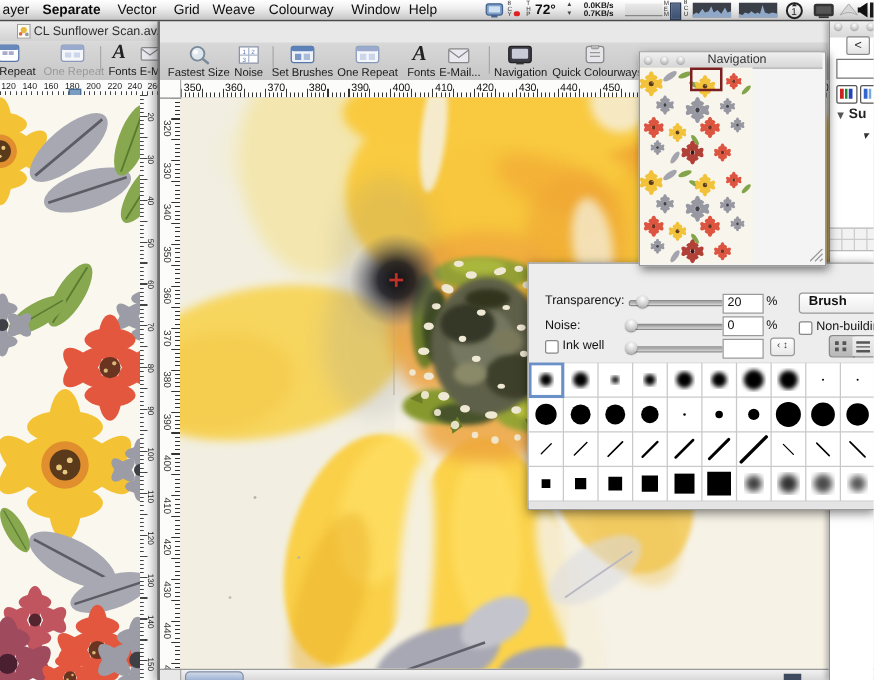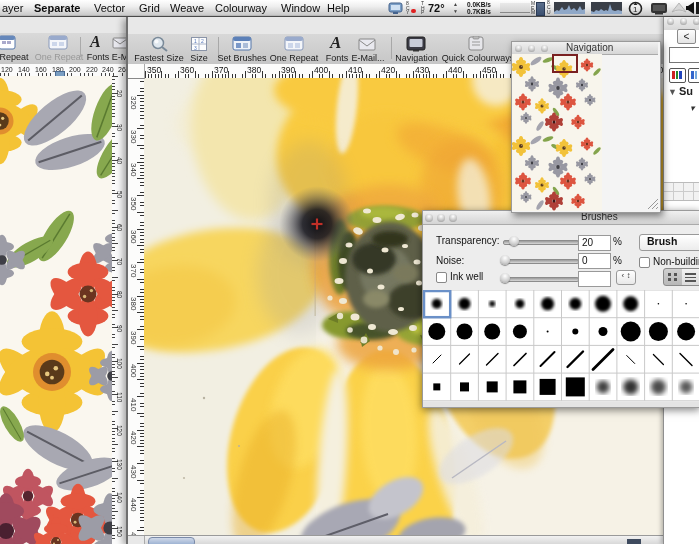--- a/index.html
+++ b/index.html
@@ -91,20 +91,29 @@
       <rect x="5" y="11" width="8" height="1.5" fill="#333"></rect>
     </svg>
     <svg class="abs" style="left:671px;top:3px;" width="16" height="10" viewBox="0 0 16 10">
       <path d="M1,9 L8,0 L15,9 Q8,5 1,9Z" fill="#d8d8d8" stroke="#aaa" stroke-width="0.8"></path>
     </svg>
     <span class="abs" style="left:696px;top:2px;width:3px;height:12px;background:#1a1a1a;"></span>
       <svg class="abs" style="left:686px;top:2px;" width="10" height="12" viewBox="0 0 10 12">
       <path d="M8,0 L8,12 L2,8 H0 V4 H2Z" fill="#111"></path>
     </svg>
   </div>
+  <div id="bgtitle" class="abs">
+      <span class="t">CL Sunflower Scan.av.</span>
+  <svg class="abs" style="left:13px;top:2px;" width="12" height="12" viewBox="0 0 12 12">
+        <rect x="1" y="0.5" width="10" height="11" fill="#fdfdf8" stroke="#999" stroke-width="0.8"></rect>
+        <circle cx="6" cy="5" r="2.5" fill="#e8b93c"></circle>
+        <circle cx="3.5" cy="8" r="1.5" fill="#d86a4a"></circle>
+        <circle cx="8.5" cy="8.5" r="1.5" fill="#9a9aa4"></circle>
+      </svg>
+    </div>
   <div id="bgtool" class="abs">
     <svg class="abs" style="left:0px;top:2px;" width="16" height="16" viewBox="2 0 16 16">
         <rect x="1" y="1" width="16" height="13" rx="2" fill="#fff" stroke="#5577aa"></rect>
         <rect x="1" y="1" width="16" height="4" rx="2" fill="#6688bb"></rect>
         <rect x="4" y="6" width="4" height="3" fill="#aac"></rect>
         <rect x="9" y="6" width="4" height="3" fill="#aac"></rect>
       </svg>
     <span class="tbi" style="left:-6px;top:19px;width:40px;">Repeat</span>
     <svg class="abs" style="left:48px;top:2px;" width="20" height="16" viewBox="0 0 20 16">
         <rect x="1" y="1" width="18" height="13" rx="2" fill="#f4f6fa" stroke="#8899bb"></rect>
@@ -265,21 +274,21 @@
         </svg>
       <span class="tbi" style="left:5px;top:19px;width:52px;">Fastest Size</span>
       <svg class="abs" style="left:62px;top:2px;" width="18" height="16" viewBox="0 0 18 16">
           <rect x="1.5" y="1.5" width="15" height="13" fill="#fdfdfd" stroke="#8a94a8"></rect>
           <line x1="9" y1="2" x2="9" y2="14" stroke="#aab4c8"></line>
           <line x1="2" y1="8" x2="16" y2="8" stroke="#aab4c8"></line>
           <text x="4" y="7" font-size="5" fill="#5577bb" font-family="Liberation Sans">1</text>
           <text x="11" y="7" font-size="5" fill="#5577bb" font-family="Liberation Sans">2</text>
           <text x="4" y="13.5" font-size="5" fill="#5577bb" font-family="Liberation Sans">3</text>
         </svg>
-      <span class="tbi" style="left:58px;top:19px;width:26px;">Size</span>
+      <span class="tbi" style="left:58px;top:19px;width:26px;">Noise</span>
       <span class="abs" style="left:90px;top:3px;height:22px;border-left:1px solid #a8a8a8;"></span>
       <svg class="abs" style="left:104px;top:2px;" width="20" height="16" viewBox="0 0 20 16">
           <rect x="1" y="1" width="18" height="13" rx="2" fill="#eef2f8" stroke="#5577aa"></rect>
           <rect x="1" y="1" width="18" height="4" rx="2" fill="#5c80b8"></rect>
           <rect x="4" y="7" width="5" height="5" fill="#7a98c8"></rect>
           <rect x="11" y="7" width="5" height="5" fill="#aabcd8"></rect>
         </svg>
       <span class="tbi" style="left:88px;top:19px;width:52px;">Set Brushes</span>
       <svg class="abs" style="left:156px;top:2px;" width="20" height="16" viewBox="0 0 20 16">
           <rect x="1" y="1" width="18" height="13" rx="2" fill="#f4f6fa" stroke="#8899bb"></rect>
@@ -633,26 +642,20 @@
     <span class="abs" style="left:40px;top:12px;width:22px;height:15px;border:2.5px solid #7a2020;"></span>
     <svg class="abs" style="left:136px;top:157px;" width="11" height="11" viewBox="0 0 11 11">
         <g stroke="#999" stroke-width="1">
           <line x1="10" y1="0" x2="0" y2="10"></line>
           <line x1="10" y1="4" x2="4" y2="10"></line>
           <line x1="10" y1="8" x2="8" y2="10"></line>
         </g>
       </svg>
   </div>
   <div id="brushes" class="abs">
-    <div id="brtitle" class="abs">
-        <span class="t">Brushes</span>
-      <span class="abs" style="left:2px;top:2.5px;width:8px;height:8px;border-radius:50%;background:radial-gradient(circle at 50% 30%,#fff,#b5b5b5 70%,#8a8a8a);"></span>
-      <span class="abs" style="left:14px;top:2.5px;width:8px;height:8px;border-radius:50%;background:radial-gradient(circle at 50% 30%,#fff,#b5b5b5 70%,#8a8a8a);"></span>
-      <span class="abs" style="left:26px;top:2.5px;width:8px;height:8px;border-radius:50%;background:radial-gradient(circle at 50% 30%,#fff,#b5b5b5 70%,#8a8a8a);"></span>
-    </div>
     <span class="lbl" style="left:13px;top:24px;">Transparency:</span>
     <span class="slider" style="left:80px;top:29px;width:74px;"></span>
     <span class="thumb" style="left:86px;top:25px;"></span>
     <span class="fld" style="left:155px;top:24px;">20</span>
     <span class="lbl" style="left:190px;top:25px;">%</span>
     <span class="abs" style="left:216px;top:23px;width:63px;height:15px;background:linear-gradient(#fff,#ececec);border:1px solid #999;border-radius:3px;font-size:10.5px;font-weight:bold;color:#111;padding-left:7px;white-space:nowrap;">Brush</span>
     <span class="lbl" style="left:13px;top:44px;">Noise:</span>
     <span class="slider" style="left:80px;top:48px;width:74px;"></span>
     <span class="thumb" style="left:77px;top:44px;"></span>
     <span class="fld" style="left:155px;top:42px;">0</span>

